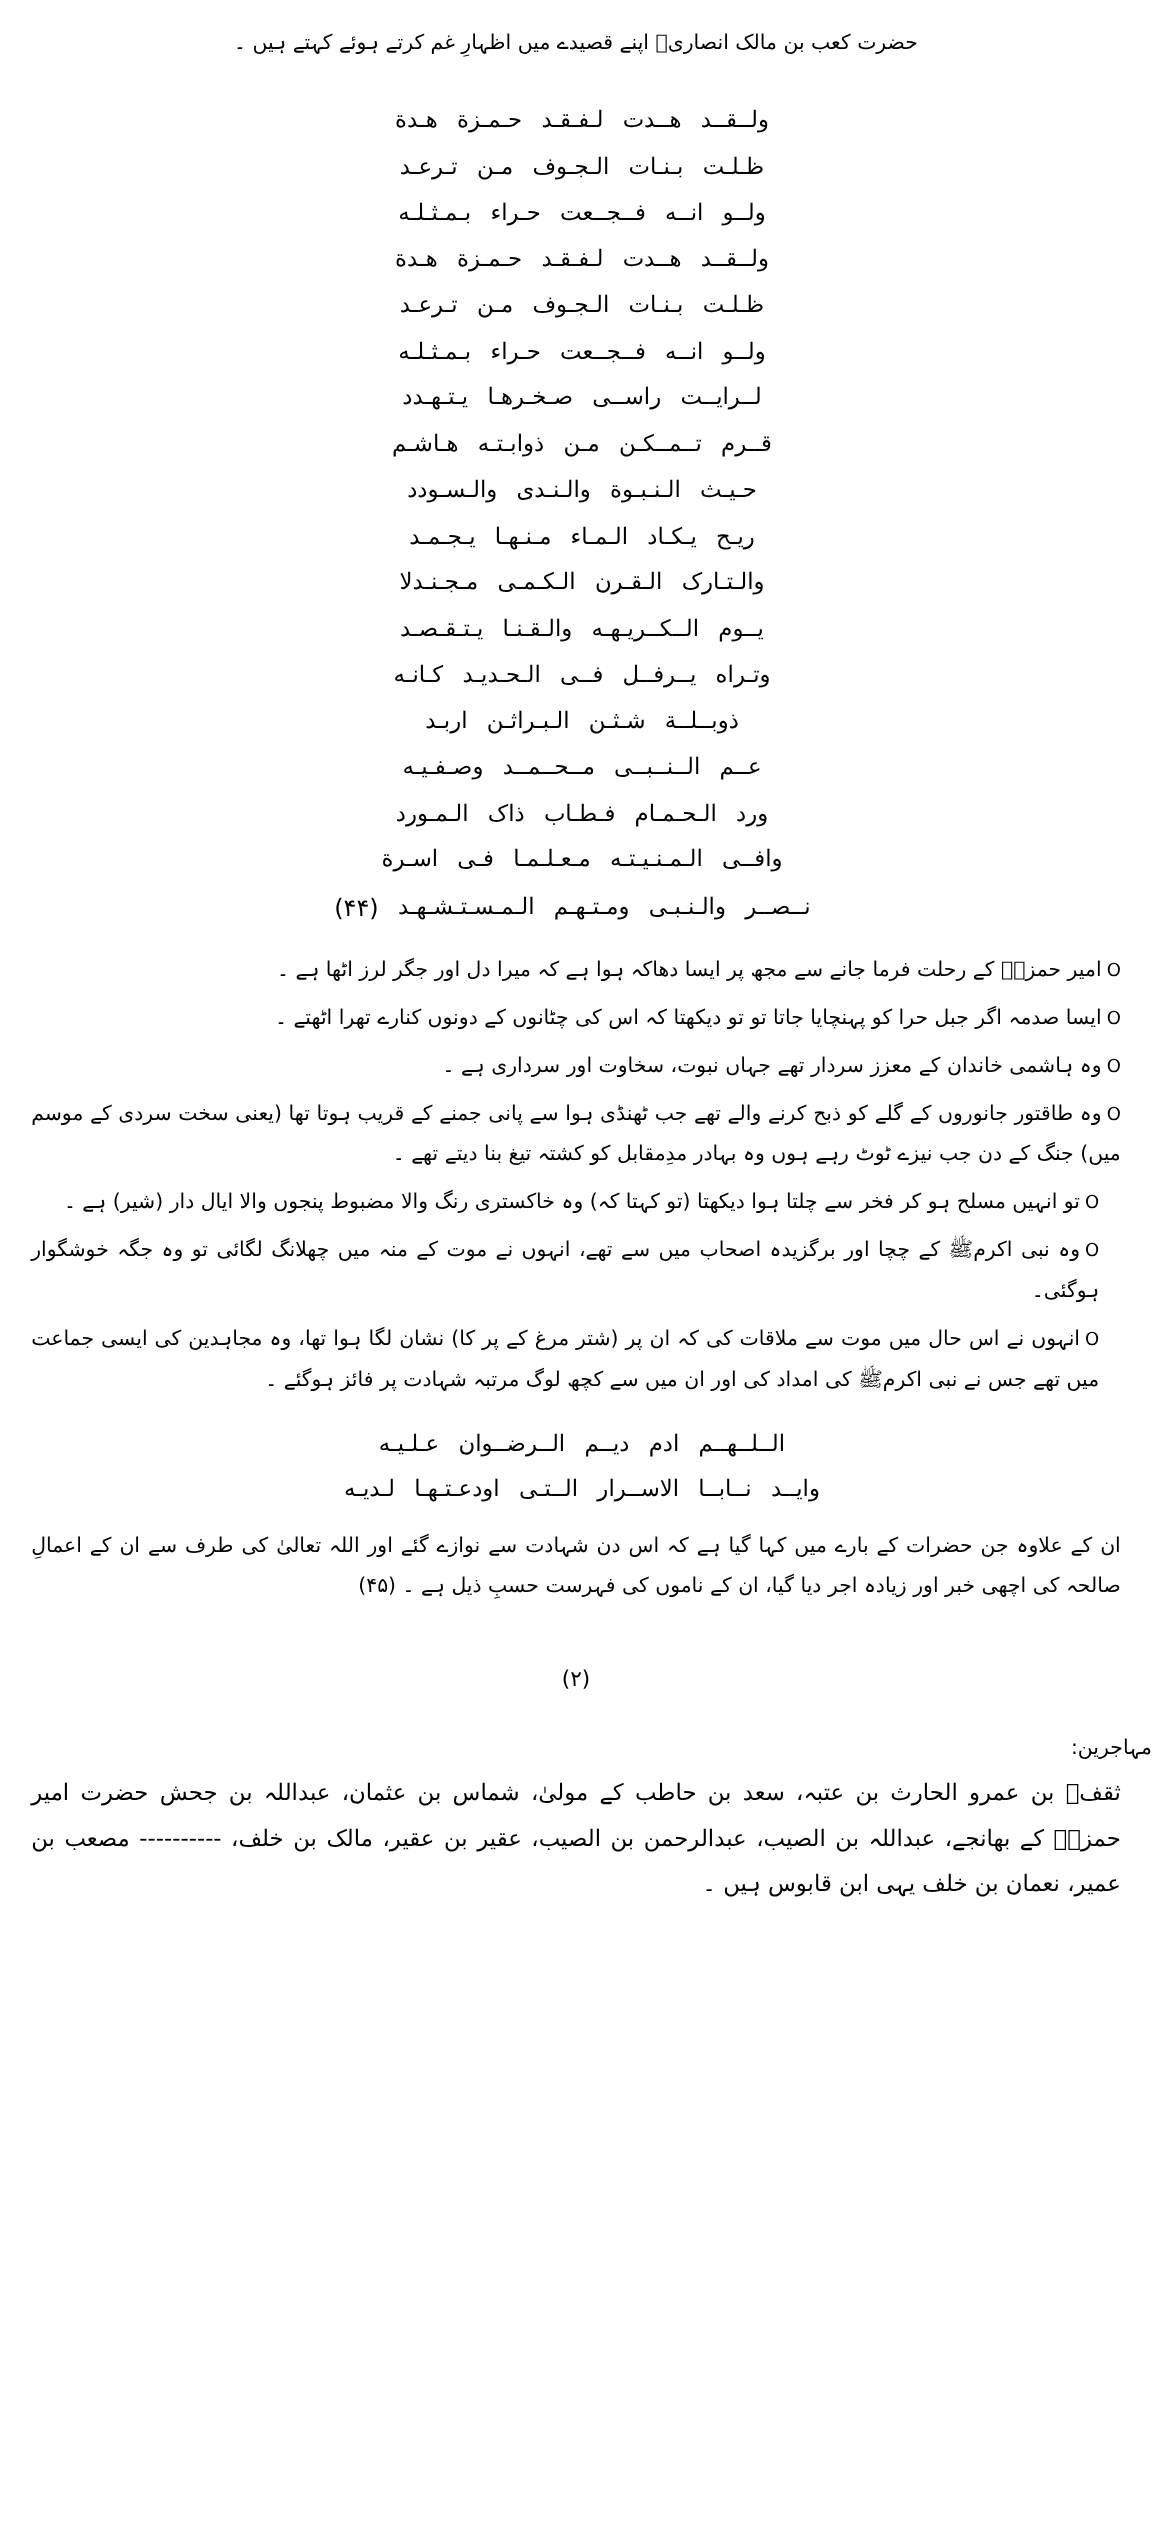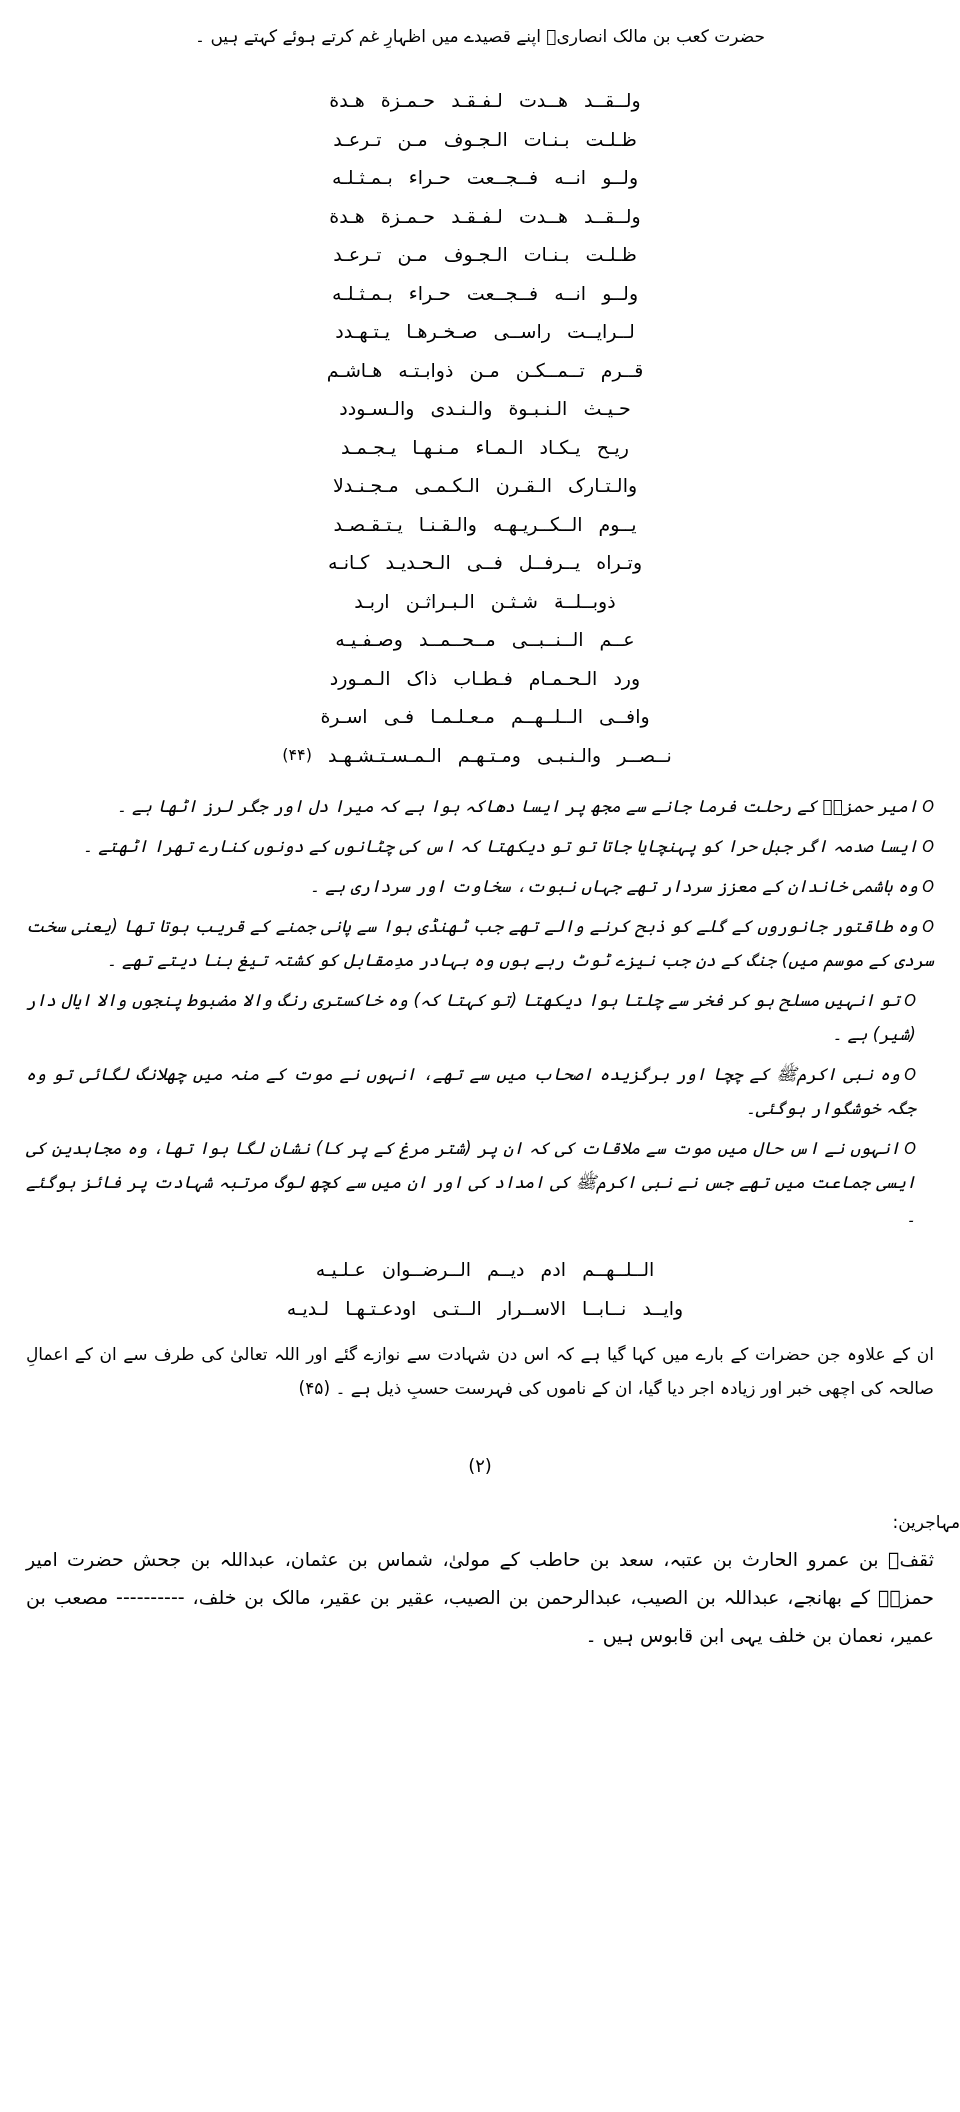--- a/index.html
+++ b/index.html
@@ -42,27 +42,26 @@
     padding: 5px 0;
     letter-spacing: 1px;
     direction: rtl;
   }
   .verse .hemistich {
     white-space: nowrap;
     padding: 0 6px;
     word-spacing: 10px;
   }
   .verse .vnum {
-    font-size: 16px;
+    font-size: 20px;
     padding-right: 10px;
   }
   .notes {
     padding: 6px 26px 6px 26px;
     direction: rtl;
-    font-style: italic;
   }
   .note {
     font-size: 17px;
     line-height: 2.0;
     text-align: justify;
     text-align-last: right;
     padding: 3px 0;
     display: block;
   }
   .note .bullet {
@@ -174,21 +173,21 @@
       </div>
     <div class="verse">
         <span class="hemistich">عــم الــنــبــی مــحــمــد وصـفـیـه</span>
         <span class="vnum"></span>
       </div>
     <div class="verse">
         <span class="hemistich">ورد الـحـمـام فـطـاب ذاک الـمـورد</span>
         <span class="vnum"></span>
       </div>
     <div class="verse">
-        <span class="hemistich">وافــی الــلــهــم مـعـلـمـا فـی اسـرة</span>
+        <span class="hemistich">وافــی الـمـنـیـتـه مـعـلـمـا فـی اسـرة</span>
         <span class="vnum"></span>
       </div>
     <div class="verse">
         <span class="hemistich">نــصــر والـنـبـی ومـتـهـم الـمـسـتـشـهـد</span>
         <span class="vnum">(۴۴)</span>
       </div>
   </div>
 
   <div class="notes">
     <div class="note"><span class="bullet">O</span><span>امیر حمزہؓ کے رحلت فرما جانے سے مجھ پر ایسا دھاکہ ہوا ہے کہ میرا دل اور جگر لرز اٹھا ہے ۔</span></div>

